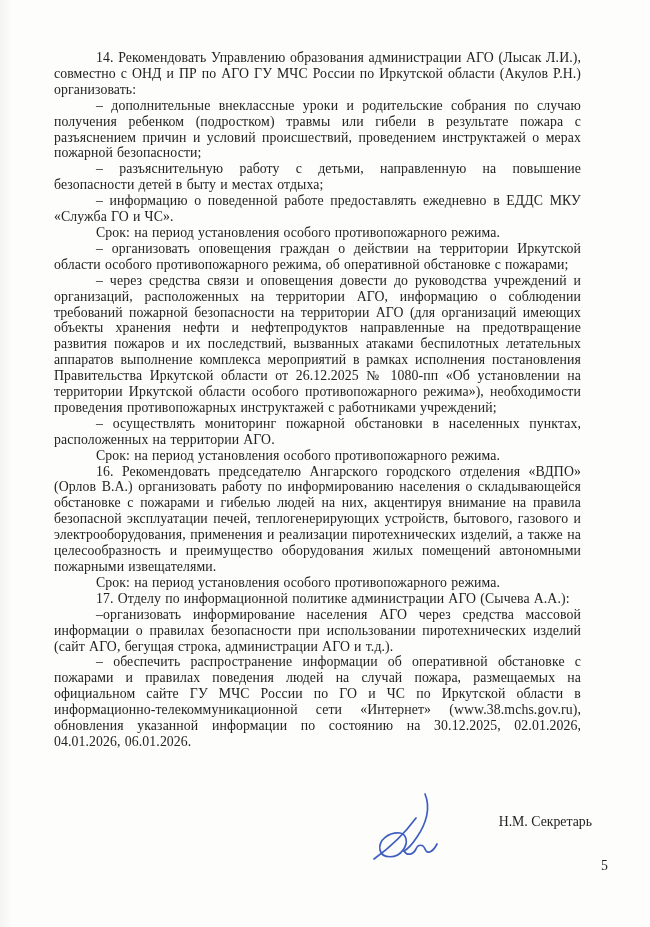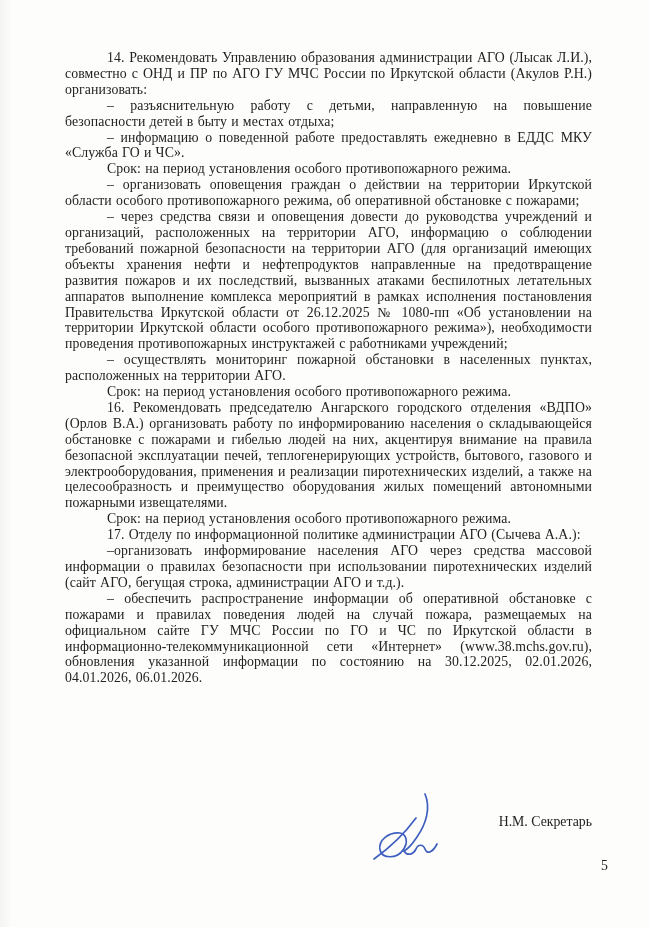--- a/index.html
+++ b/index.html
@@ -15,21 +15,21 @@
     position: absolute; inset: 0;
     background: #fdfdfc;
   }
   
   .page::before {
     content: ""; position: absolute; left: 0; top: 0; bottom: 0; width: 12px;
     background: linear-gradient(90deg, rgba(120,120,120,0.07), rgba(120,120,120,0));
     pointer-events: none;
   }
   .content {
-    position: absolute; left: 65px; top: 50px; width: 527px;
+    position: absolute; left: 54px; top: 50px; width: 527px;
   }
   .content p {
     margin: 0;
     font-size: 13.8px;
     line-height: 15.9px;
     text-align: justify;
     text-indent: 42px;
     word-spacing: 0.6px;
     letter-spacing: 0.1px;
   }
@@ -50,20 +50,21 @@
     font-size: 13.8px;
   }
 </style>
 </head>
 <body>
 
 <div class="page">
 
   <div class="content">
     <p>14. Рекомендовать Управлению образования администрации АГО (Лысак Л.И.), совместно с ОНД и ПР по АГО ГУ МЧС России по Иркутской области (Акулов Р.Н.) организовать:</p>
+    <p>–  дополнительные внеклассные уроки и родительские собрания по случаю получения ребенком (подростком) травмы или гибели в результате пожара с разъяснением причин и условий происшествий, проведением инструктажей о мерах пожарной безопасности;</p>
     <p>–  разъяснительную работу с детьми, направленную на повышение безопасности детей в быту и местах отдыха;</p>
     <p>–  информацию о поведенной работе предоставлять ежедневно в ЕДДС МКУ «Служба ГО и ЧС».</p>
     <p class="deadline">Срок: на период установления особого противопожарного режима.</p>
     <p>–  организовать оповещения граждан о действии на территории Иркутской области особого противопожарного режима, об оперативной обстановке с пожарами;</p>
     <p>–  через средства связи и оповещения довести до руководства учреждений и организаций, расположенных на территории АГО, информацию о соблюдении требований пожарной безопасности на территории АГО (для организаций имеющих объекты хранения нефти и нефтепродуктов направленные на предотвращение развития пожаров и их последствий, вызванных атаками беспилотных летательных аппаратов выполнение комплекса мероприятий в рамках исполнения постановления Правительства Иркутской области от 26.12.2025 № 1080-пп «Об установлении на территории Иркутской области особого противопожарного режима»), необходимости проведения противопожарных инструктажей с работниками учреждений;</p>
     <p>–  осуществлять мониторинг пожарной обстановки в населенных пунктах, расположенных на территории АГО.</p>
     <p class="deadline">Срок: на период установления особого противопожарного режима.</p>
     <p>16. Рекомендовать председателю Ангарского городского отделения «ВДПО» (Орлов В.А.) организовать работу по информированию населения о складывающейся обстановке с пожарами и гибелью людей на них, акцентируя внимание на правила безопасной эксплуатации печей, теплогенерирующих устройств, бытового, газового и электрооборудования, применения и реализации пиротехнических изделий, а также на целесообразность и преимущество оборудования жилых помещений автономными пожарными извещателями.</p>
     <p class="deadline">Срок: на период установления особого противопожарного режима.</p>
     <p>17.  Отделу по информационной политике администрации АГО (Сычева А.А.):</p>

